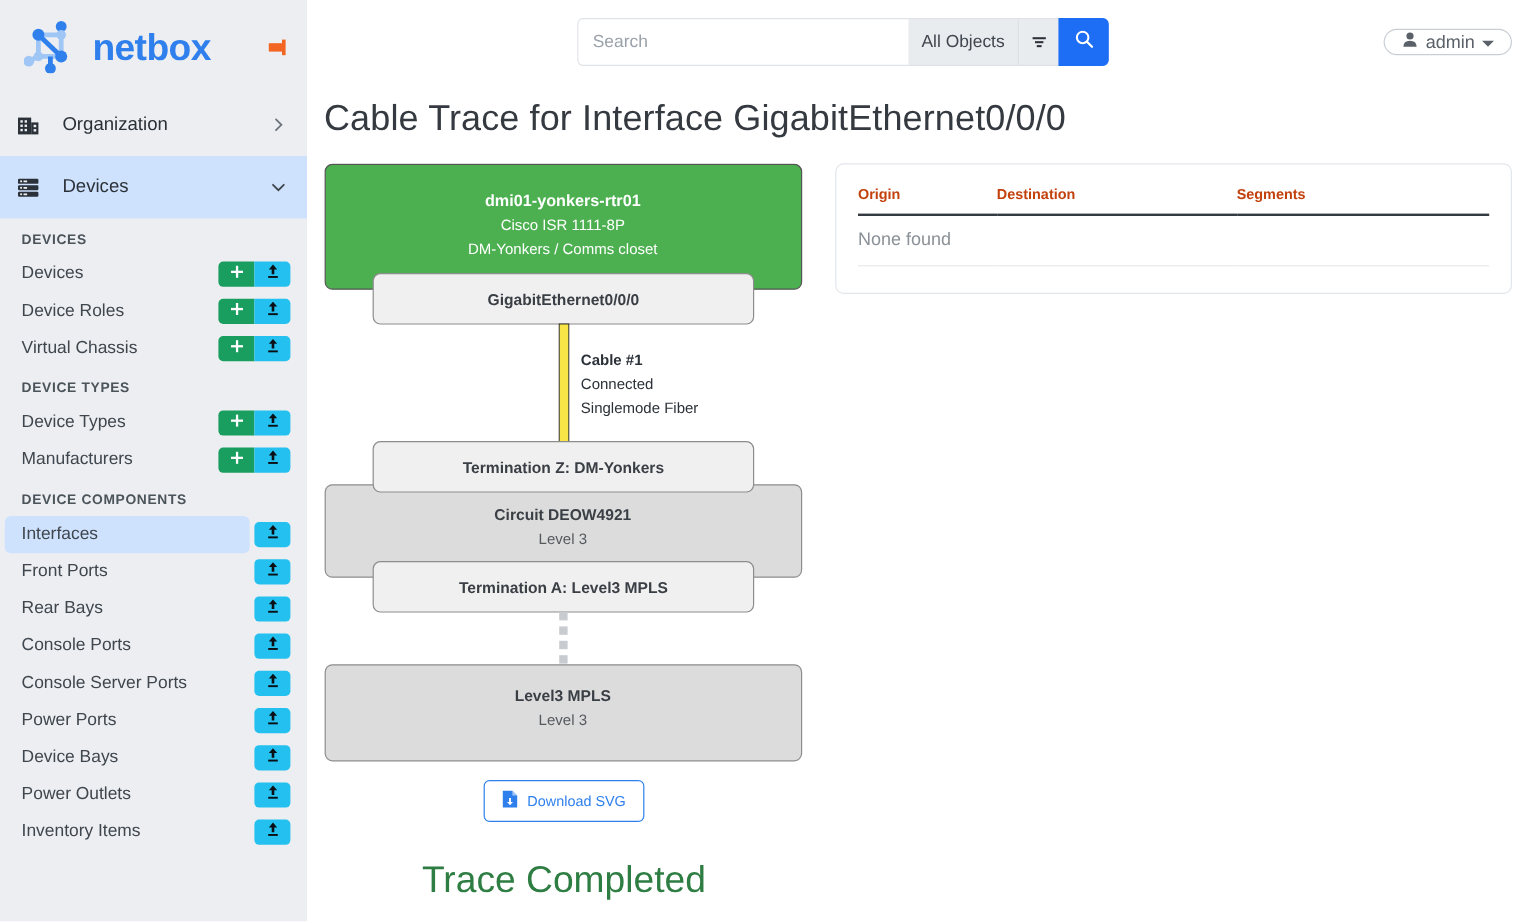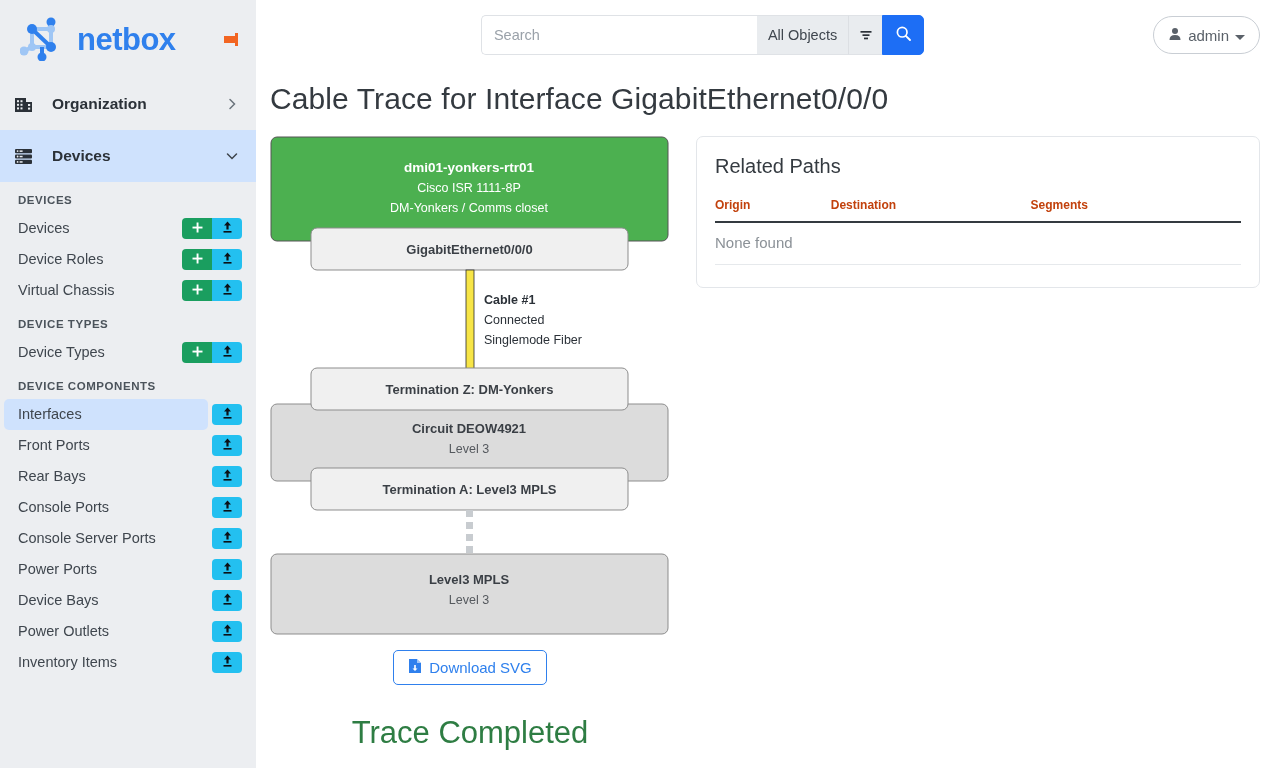--- a/index.html
+++ b/index.html
@@ -36,21 +36,21 @@
 
   .nav-group {
     height: 52px;
     display: flex; align-items: center;
     padding: 0 18px 0 14px;
     cursor: pointer;
   }
   .nav-group.active { background: #cfe2fd; }
   .nav-group .ng-icon { width: 30px; display:flex; align-items:center; color:#2b3138; }
   .nav-group .ng-label {
-    font-size: 15.5px; font-weight: 700; color: #2b3138;
+    font-size: 15.5px; font-weight: 400; color: #2b3138;
     margin-left: 8px;
   }
   .nav-group .ng-chev { margin-left: auto; color: #6b747d; display:flex; }
 
   .sec-head {
     font-size: 11.5px; font-weight: 700; letter-spacing: .55px;
     color: #4b535b; text-transform: uppercase;
     padding: 12px 0 7px 18px;
   }
   .nav-item {
@@ -118,21 +118,21 @@
   }
   .search-go {
     display: flex; align-items: center; justify-content: center;
     width: 42px; height: 40px;
     background: #1d6ef5; border: 1px solid #1d6ef5;
     border-radius: 0 5px 5px 0;
     cursor: pointer; color: #fff;
   }
   .user-btn {
     display: flex; align-items: center; gap: 6px;
-    height: 38px; padding: 0 14px;
+    height: 22px; padding: 0 14px;
     border: 1px solid #c9ced4; border-radius: 19px;
     background: #fff; cursor: pointer;
     font-size: 15px; color: #5a6169;
   }
 
   .page-title {
     font-size: 30px; font-weight: 400; color: #343a40;
     padding: 12px 0 0 14px;
     margin: 0;
     letter-spacing: .1px;
@@ -143,21 +143,21 @@
   .side-col { flex: 1; padding-top: 0px; }
 
   
   .trace-svg { display: block; }
 
   .dl-row { display: flex; justify-content: center; margin-top: 14px; }
   .dl-btn {
     display: inline-flex; align-items: center; gap: 7px;
     border: 1px solid #2f80ed; border-radius: 5px;
     background: #fff; color: #2f80ed;
-    font-size: 15px; padding: 7px 14px;
+    font-size: 12px; padding: 7px 14px;
     cursor: pointer;
     font-family: "Liberation Sans", sans-serif;
   }
   .trace-status {
     text-align: center; color: #2e7d43;
     font-size: 31px; font-weight: 400;
     margin-top: 30px;
   }
 
   
@@ -323,20 +323,37 @@
                 </svg></span>
             </span>
             <span class="btn-sq btn-imp">
               <span><svg width="13" height="14" viewBox="0 0 13 14">
                   <path d="M6.5 1.5 L10 5.5 L7.6 5.5 L7.6 9.5 L5.4 9.5 L5.4 5.5 L3 5.5 Z" fill="#0b1016"></path>
                   <rect x="2.5" y="11" width="8" height="1.6" fill="#0b1016"></rect>
                 </svg></span>
             </span>
           </span>
         </div>
+        <div class="nav-item">
+          <span class="ni-label">Manufacturers</span>
+          <span class="ni-btns">
+            <span class="btn-sq btn-add">
+              <span><svg width="13" height="13" viewBox="0 0 13 13">
+                  <rect x="5.6" y="1.5" width="1.9" height="10" fill="#fff"></rect>
+                  <rect x="1.5" y="5.6" width="10" height="1.9" fill="#fff"></rect>
+                </svg></span>
+            </span>
+            <span class="btn-sq btn-imp">
+              <span><svg width="13" height="14" viewBox="0 0 13 14">
+                  <path d="M6.5 1.5 L10 5.5 L7.6 5.5 L7.6 9.5 L5.4 9.5 L5.4 5.5 L3 5.5 Z" fill="#0b1016"></path>
+                  <rect x="2.5" y="11" width="8" height="1.6" fill="#0b1016"></rect>
+                </svg></span>
+            </span>
+          </span>
+        </div>
         <div class="sec-head">DEVICE COMPONENTS</div>
         <div class="nav-item active">
           <span class="ni-hl"></span>
           <span class="ni-label">Interfaces</span>
           <span class="ni-btns">
             <span class="btn-sq btn-imp solo">
               <span><svg width="13" height="14" viewBox="0 0 13 14">
                   <path d="M6.5 1.5 L10 5.5 L7.6 5.5 L7.6 9.5 L5.4 9.5 L5.4 5.5 L3 5.5 Z" fill="#0b1016"></path>
                   <rect x="2.5" y="11" width="8" height="1.6" fill="#0b1016"></rect>
                 </svg></span>
@@ -540,21 +557,20 @@
             </span>
             <span>Download SVG</span>
           </button>
         </div>
 
         <div class="trace-status" style="color: rgb(46, 125, 67);">Trace Completed</div>
       </div>
 
       <div class="side-col">
         <div class="card">
-          <div class="card-title">Related Paths</div>
           <table class="paths">
             <thead>
               <tr id="paths-head">
                   <th style="width: 22%;">Origin</th>
                   <th style="width: 38%; margin-left: 36px;">Destination</th>
                   <th>Segments</th>
                 </tr>
             </thead>
             <tbody id="paths-body">
                 <tr>

